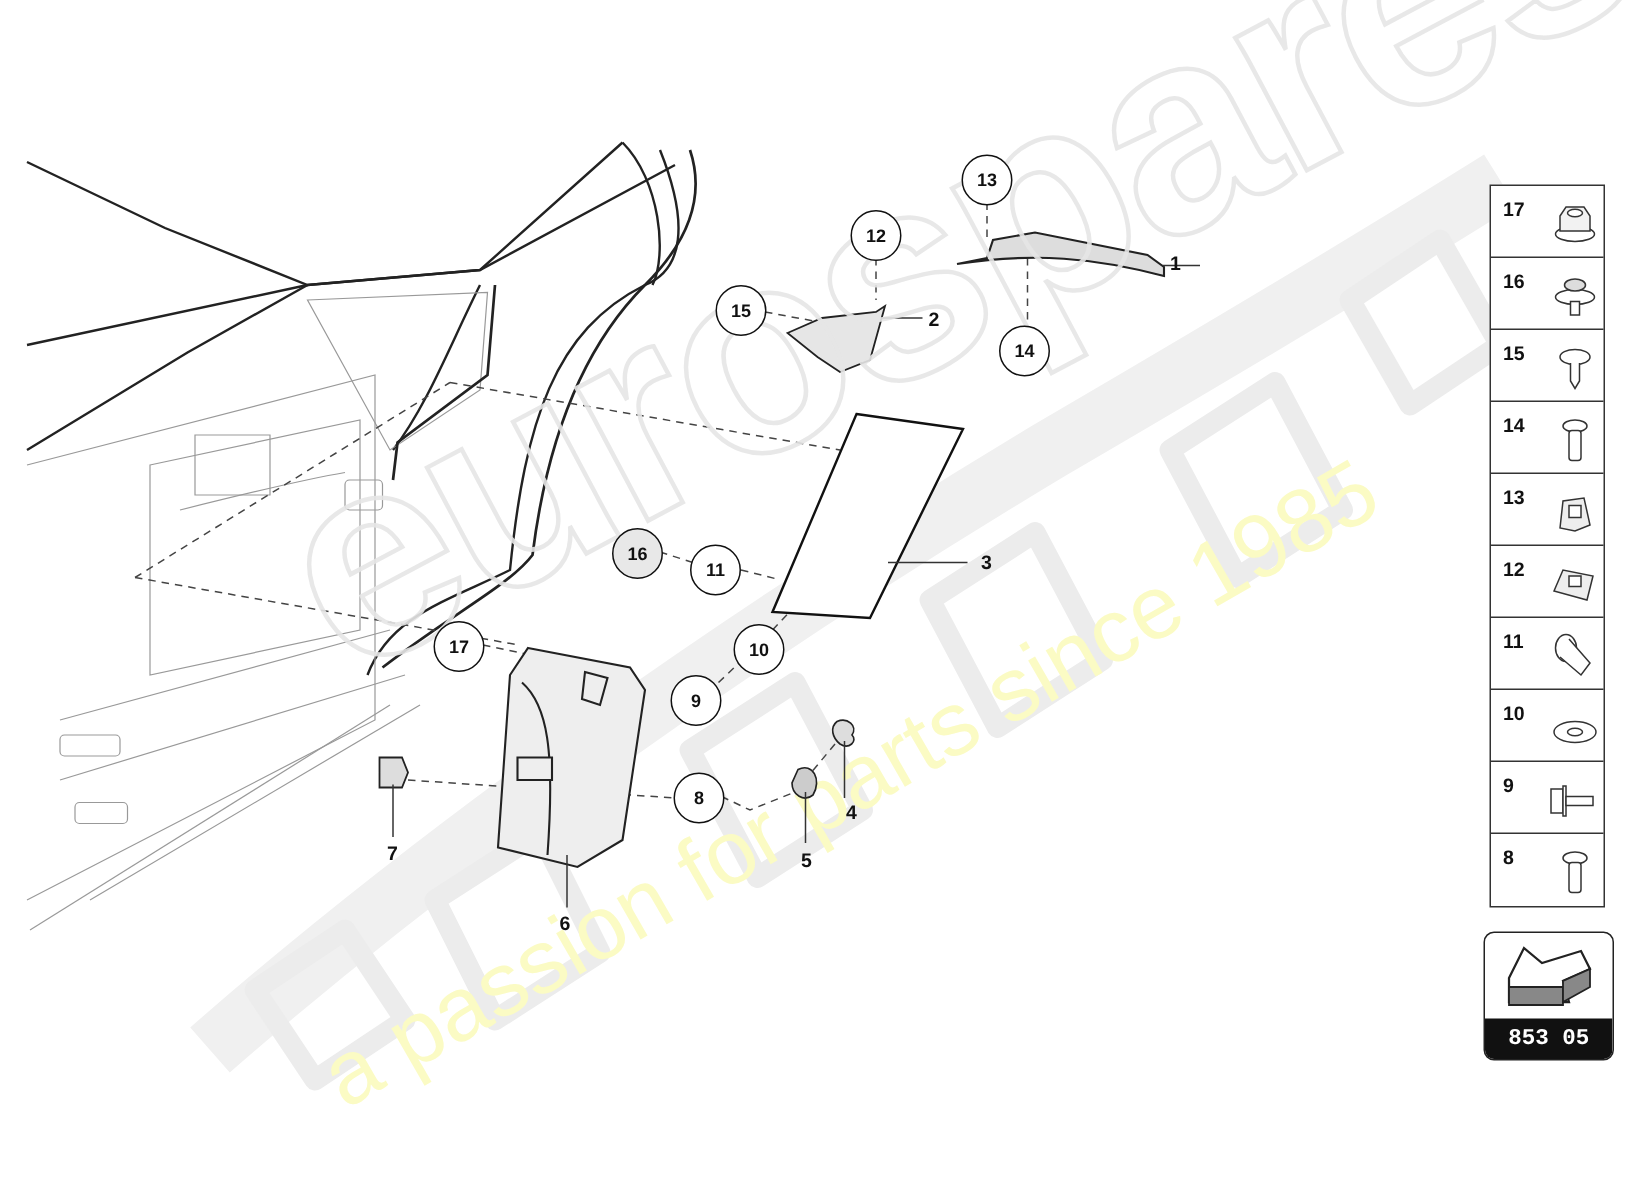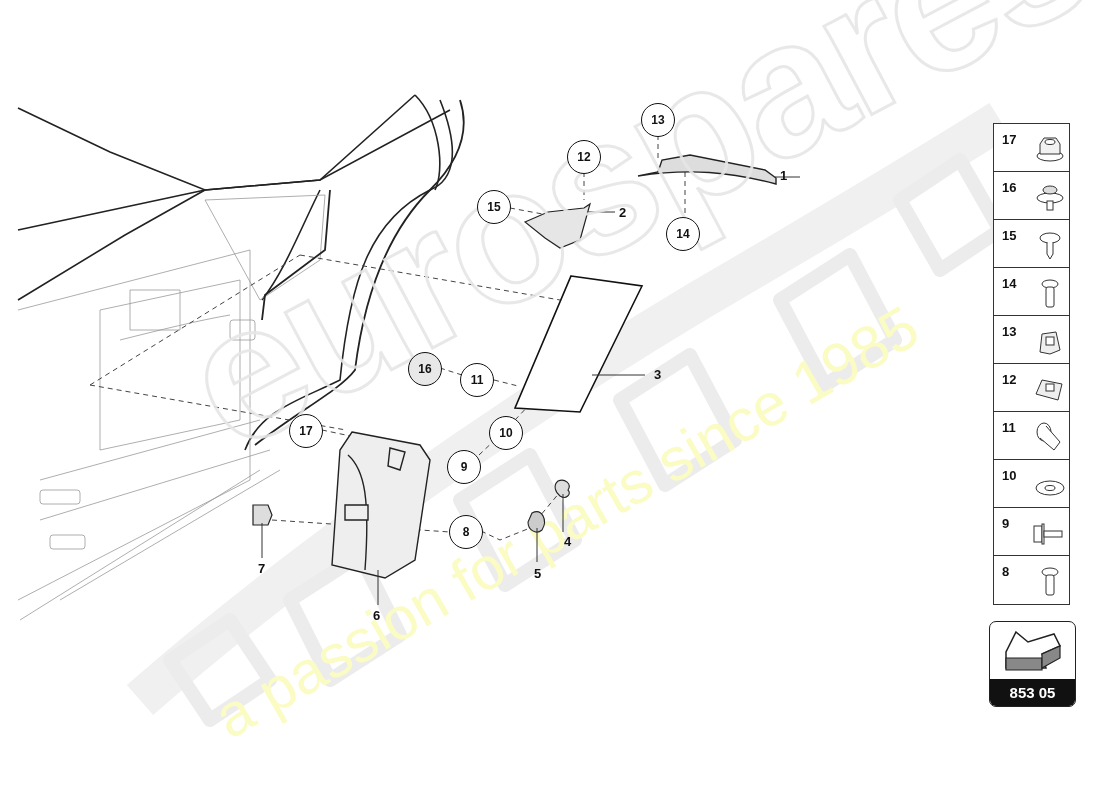--- a/index.html
+++ b/index.html
@@ -8,21 +8,21 @@
   .watermark-text { position:absolute; font-family:"Liberation Sans", sans-serif; pointer-events:none; }
   .wm-logo { left:150px; top:300px; font-size:190px; font-weight:bold; color:transparent; -webkit-text-stroke:3px #e6e6e6; transform:rotate(-28deg); transform-origin:left top; letter-spacing:-4px; opacity:0.9; }
   .callout { position:absolute; width:34px; height:34px; border:1.6px solid #111; border-radius:50%; background:#fff; display:flex; align-items:center; justify-content:center; font-size:12px; font-weight:bold; color:#111; box-sizing:border-box; }
   .callout.grey { background:#e8e8e8; }
   .label { position:absolute; font-size:13px; font-weight:bold; color:#111; }
   #legend { position:absolute; left:993px; top:123px; width:77px; border:1.4px solid #333; background:#fff; box-sizing:border-box; }
   .leg-row { height:48px; border-bottom:1.2px solid #333; position:relative; box-sizing:border-box; }
   .leg-row:last-child { border-bottom:none; }
   .leg-num { position:absolute; left:8px; top:8px; font-size:13px; font-weight:bold; color:#111; }
   .leg-icon { position:absolute; left:36px; top:6px; width:36px; height:38px; }
-  #refbox { position:absolute; left:989px; top:621px; width:87px; height:86px; border:1.6px solid #222; border-radius:7px; background:#fff; overflow:hidden; box-sizing:border-box; }
+  #refbox { position:absolute; left:989px; top:621px; width:87px; height:86px; border:1.6px solid #222; border-radius:7px; background:#fff; overflow:hidden; box-sizing:border-box;font-family:Liberation Mono, monospace; }
   #refbox .ref-code { position:absolute; left:0; bottom:0; width:100%; height:27px; background:#111; color:#fff; font-weight:bold; font-size:15px; display:flex; align-items:center; justify-content:center; }
 </style>
 </head>
 <body>
 
 <svg id="canvas" viewBox="0 0 1100 800" xmlns="http://www.w3.org/2000/svg">
 
   <g fill="none" stroke="#ececec" stroke-width="14" stroke-linejoin="round">
     <path d="M140,700 C300,560 500,420 700,300 C820,230 920,170 1000,120" stroke="#f0f0f0" stroke-width="40"></path>
     <path d="M170,660 l60,-40 l40,60 l-60,40 z"></path>

